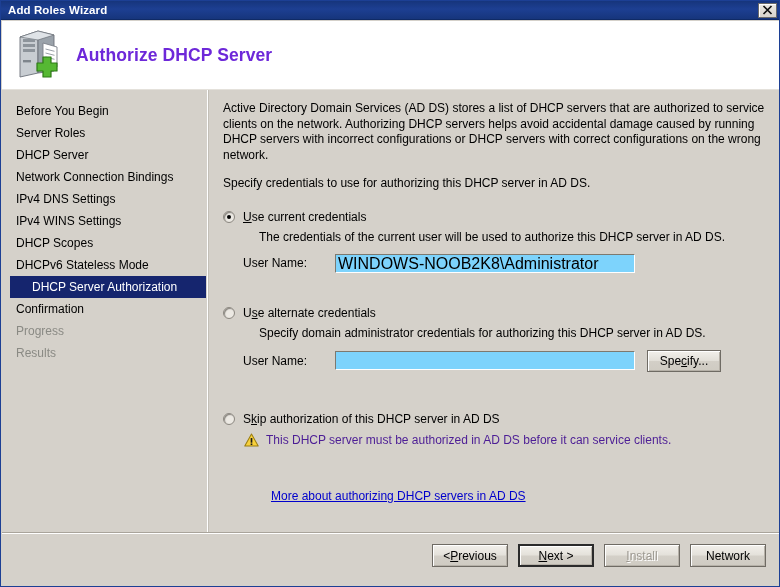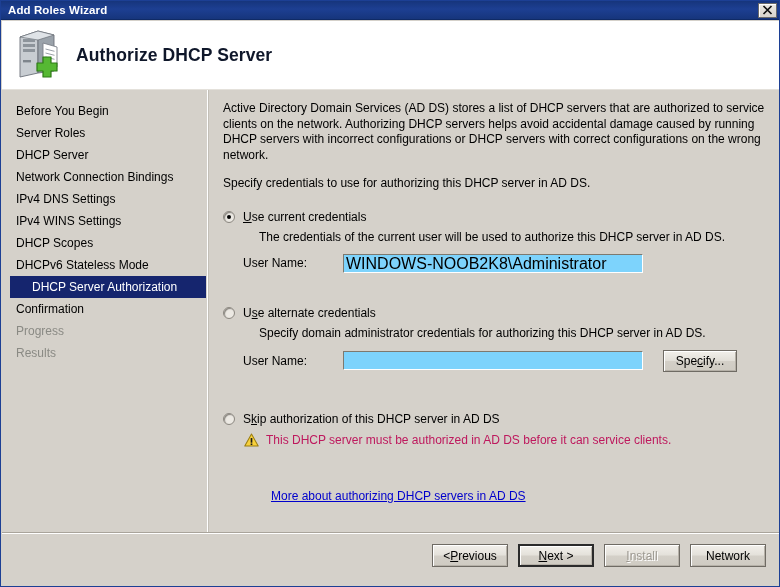--- a/index.html
+++ b/index.html
@@ -71,21 +71,21 @@
   .header-icon {
     width: 56px;
     height: 56px;
     margin-left: 10px;
     margin-right: 8px;
     flex: 0 0 auto;
   }
   .header-title {
     font-size: 17.5px;
     font-weight: bold;
-    color: #0f172a;
+    color: #6d28d9;
     letter-spacing: 0.1px;
   }
   .header-rule {
     position: absolute;
     left: 1px; top: 88px;
     width: 778px;
     height: 1px;
     background: #e4e1db;
   }
 
@@ -202,21 +202,20 @@
     font-size: 12px;
     color: #000000;
     margin: 6px 0 0 36px;
     line-height: 15px;
   }
 
   .field-row {
     display: flex;
     align-items: center;
     margin: 9px 0 0 20px;
-    gap: 8px;
   }
   .field-label {
     font-size: 12px;
     color: #000000;
     width: 92px;
     flex: 0 0 auto;
   }
   .text-input {
     width: 300px;
     height: 19px;
@@ -259,21 +258,21 @@
   }
   .warn-icon {
     width: 15px;
     height: 14px;
     flex: 0 0 auto;
     margin-right: 7px;
     margin-top: 0px;
   }
   .warn-text {
     font-size: 12px;
-    color: #be185d;
+    color: #4c1d95;
     line-height: 14px;
   }
 
   .more-link {
     display: inline-block;
     margin-top: 42px;
     font-size: 12px;
     color: #0000cc;
     text-decoration: underline;
     cursor: pointer;

